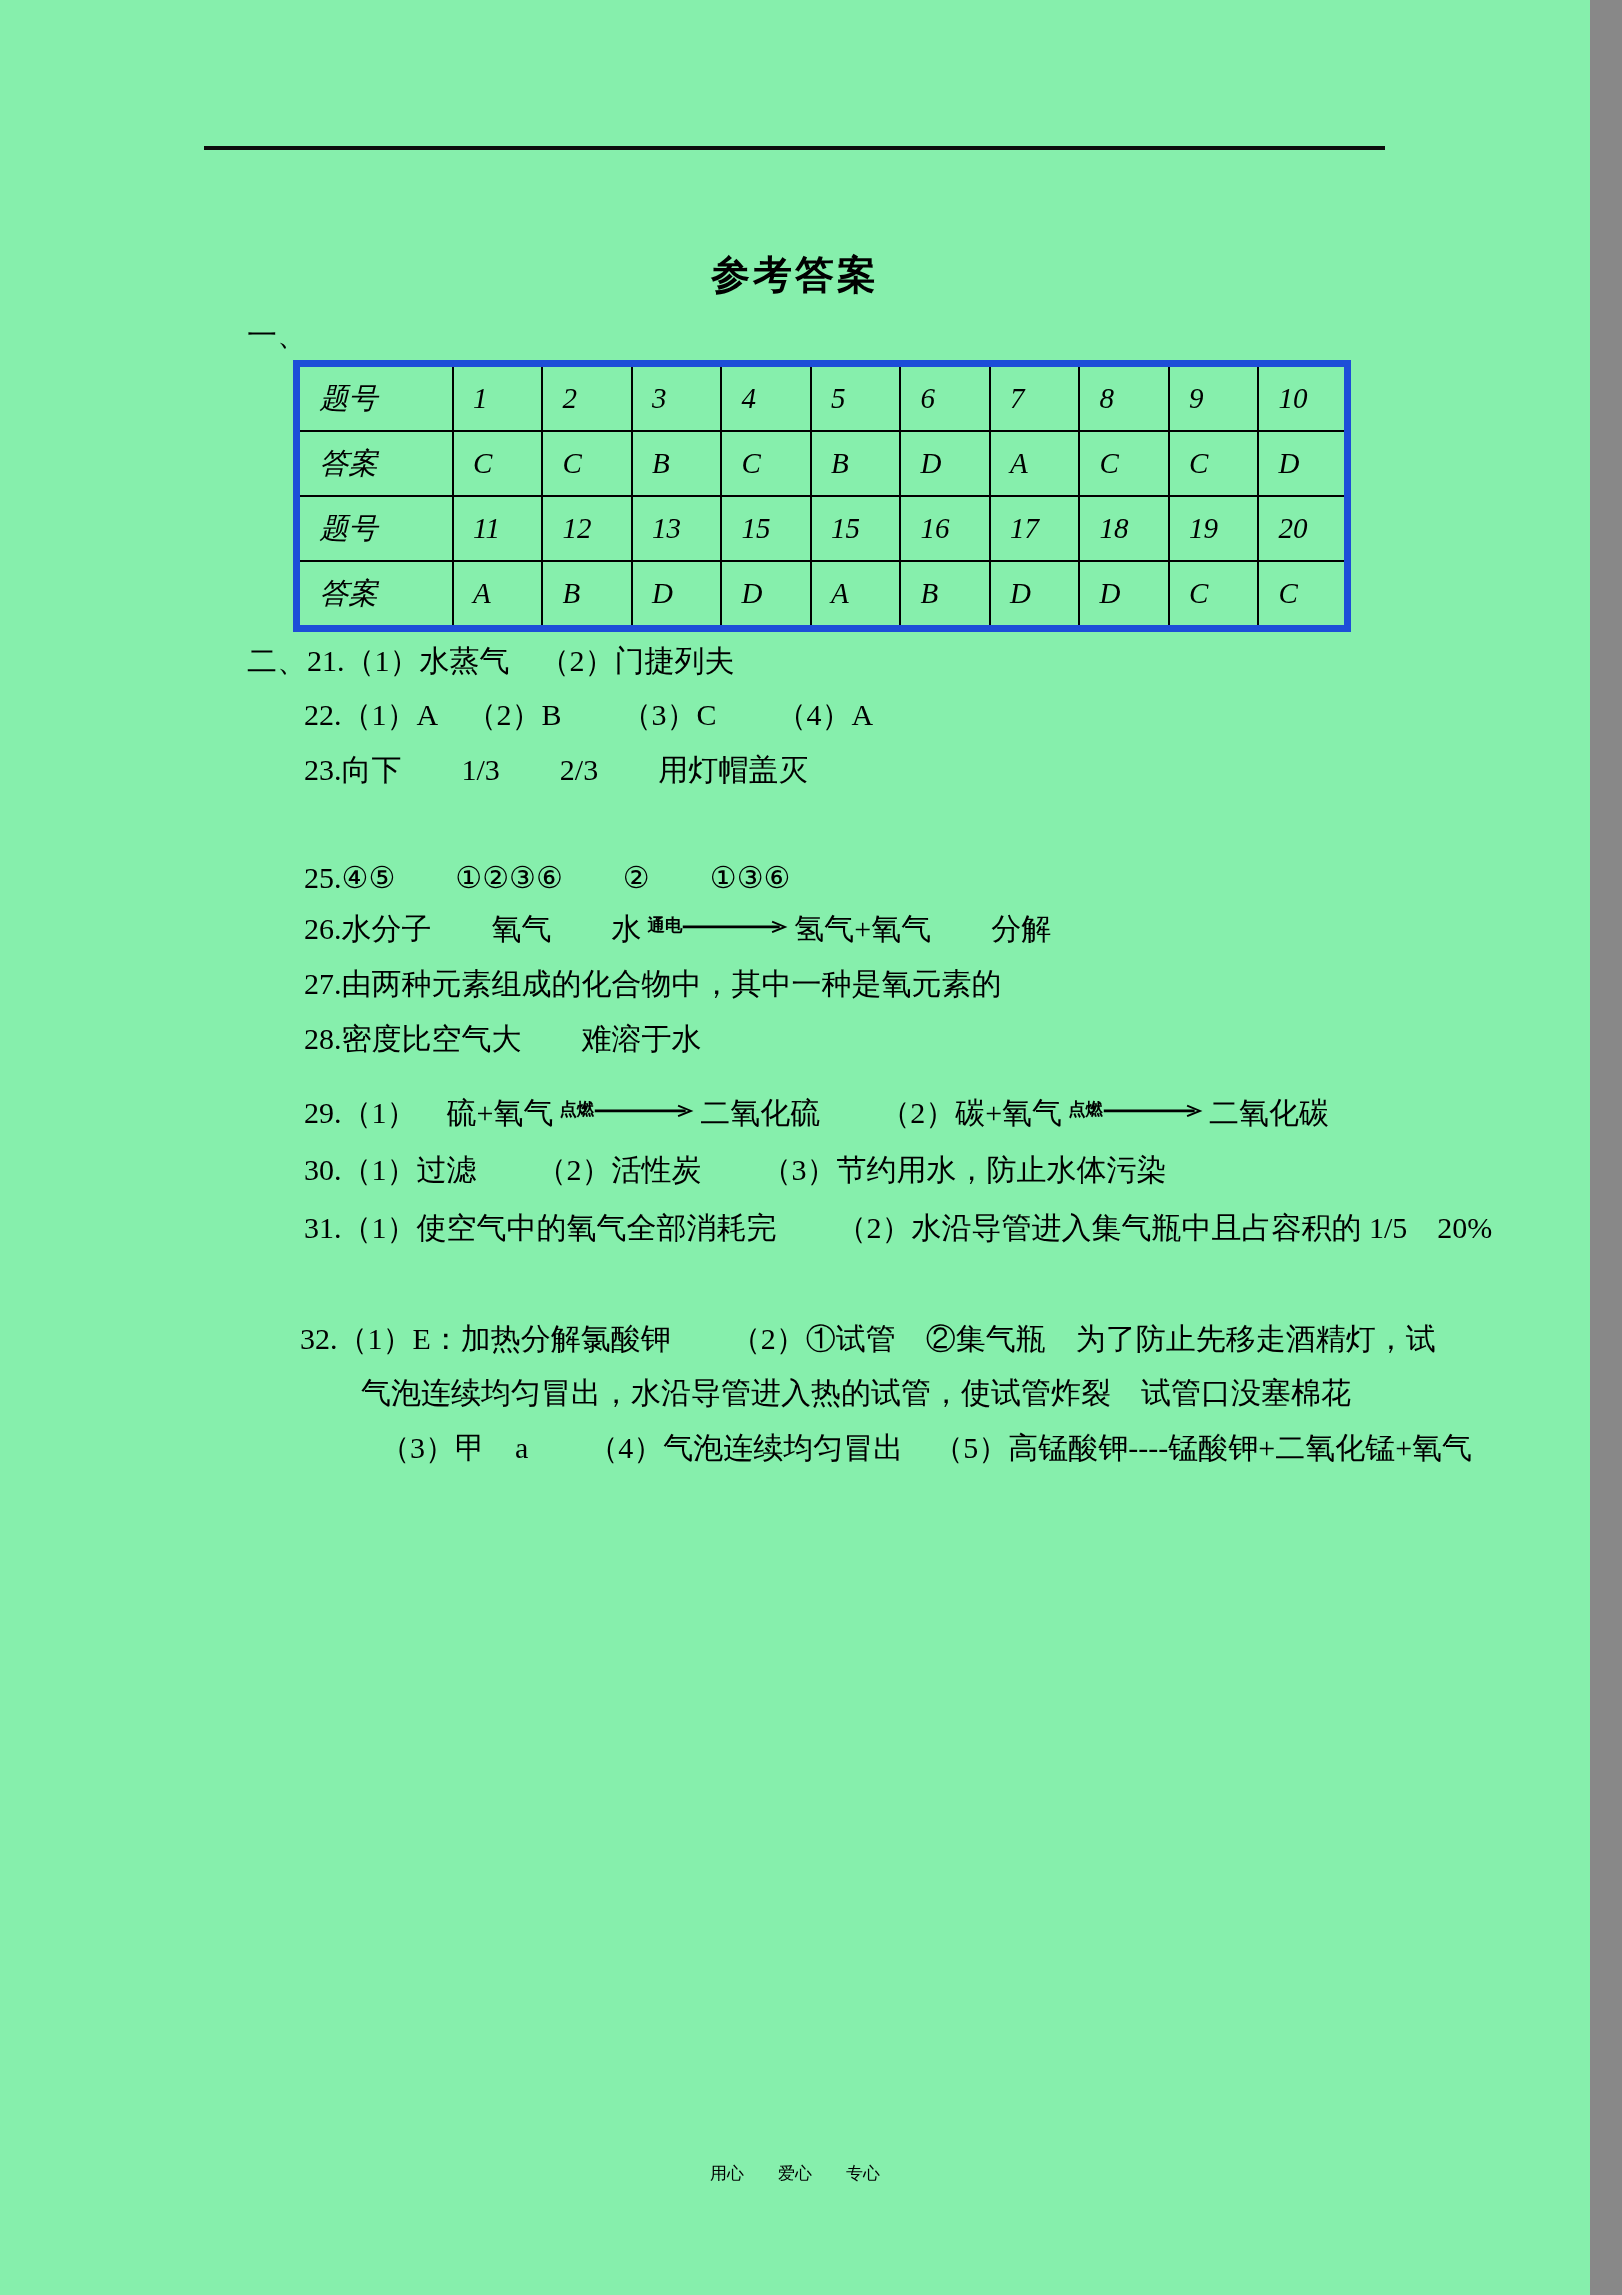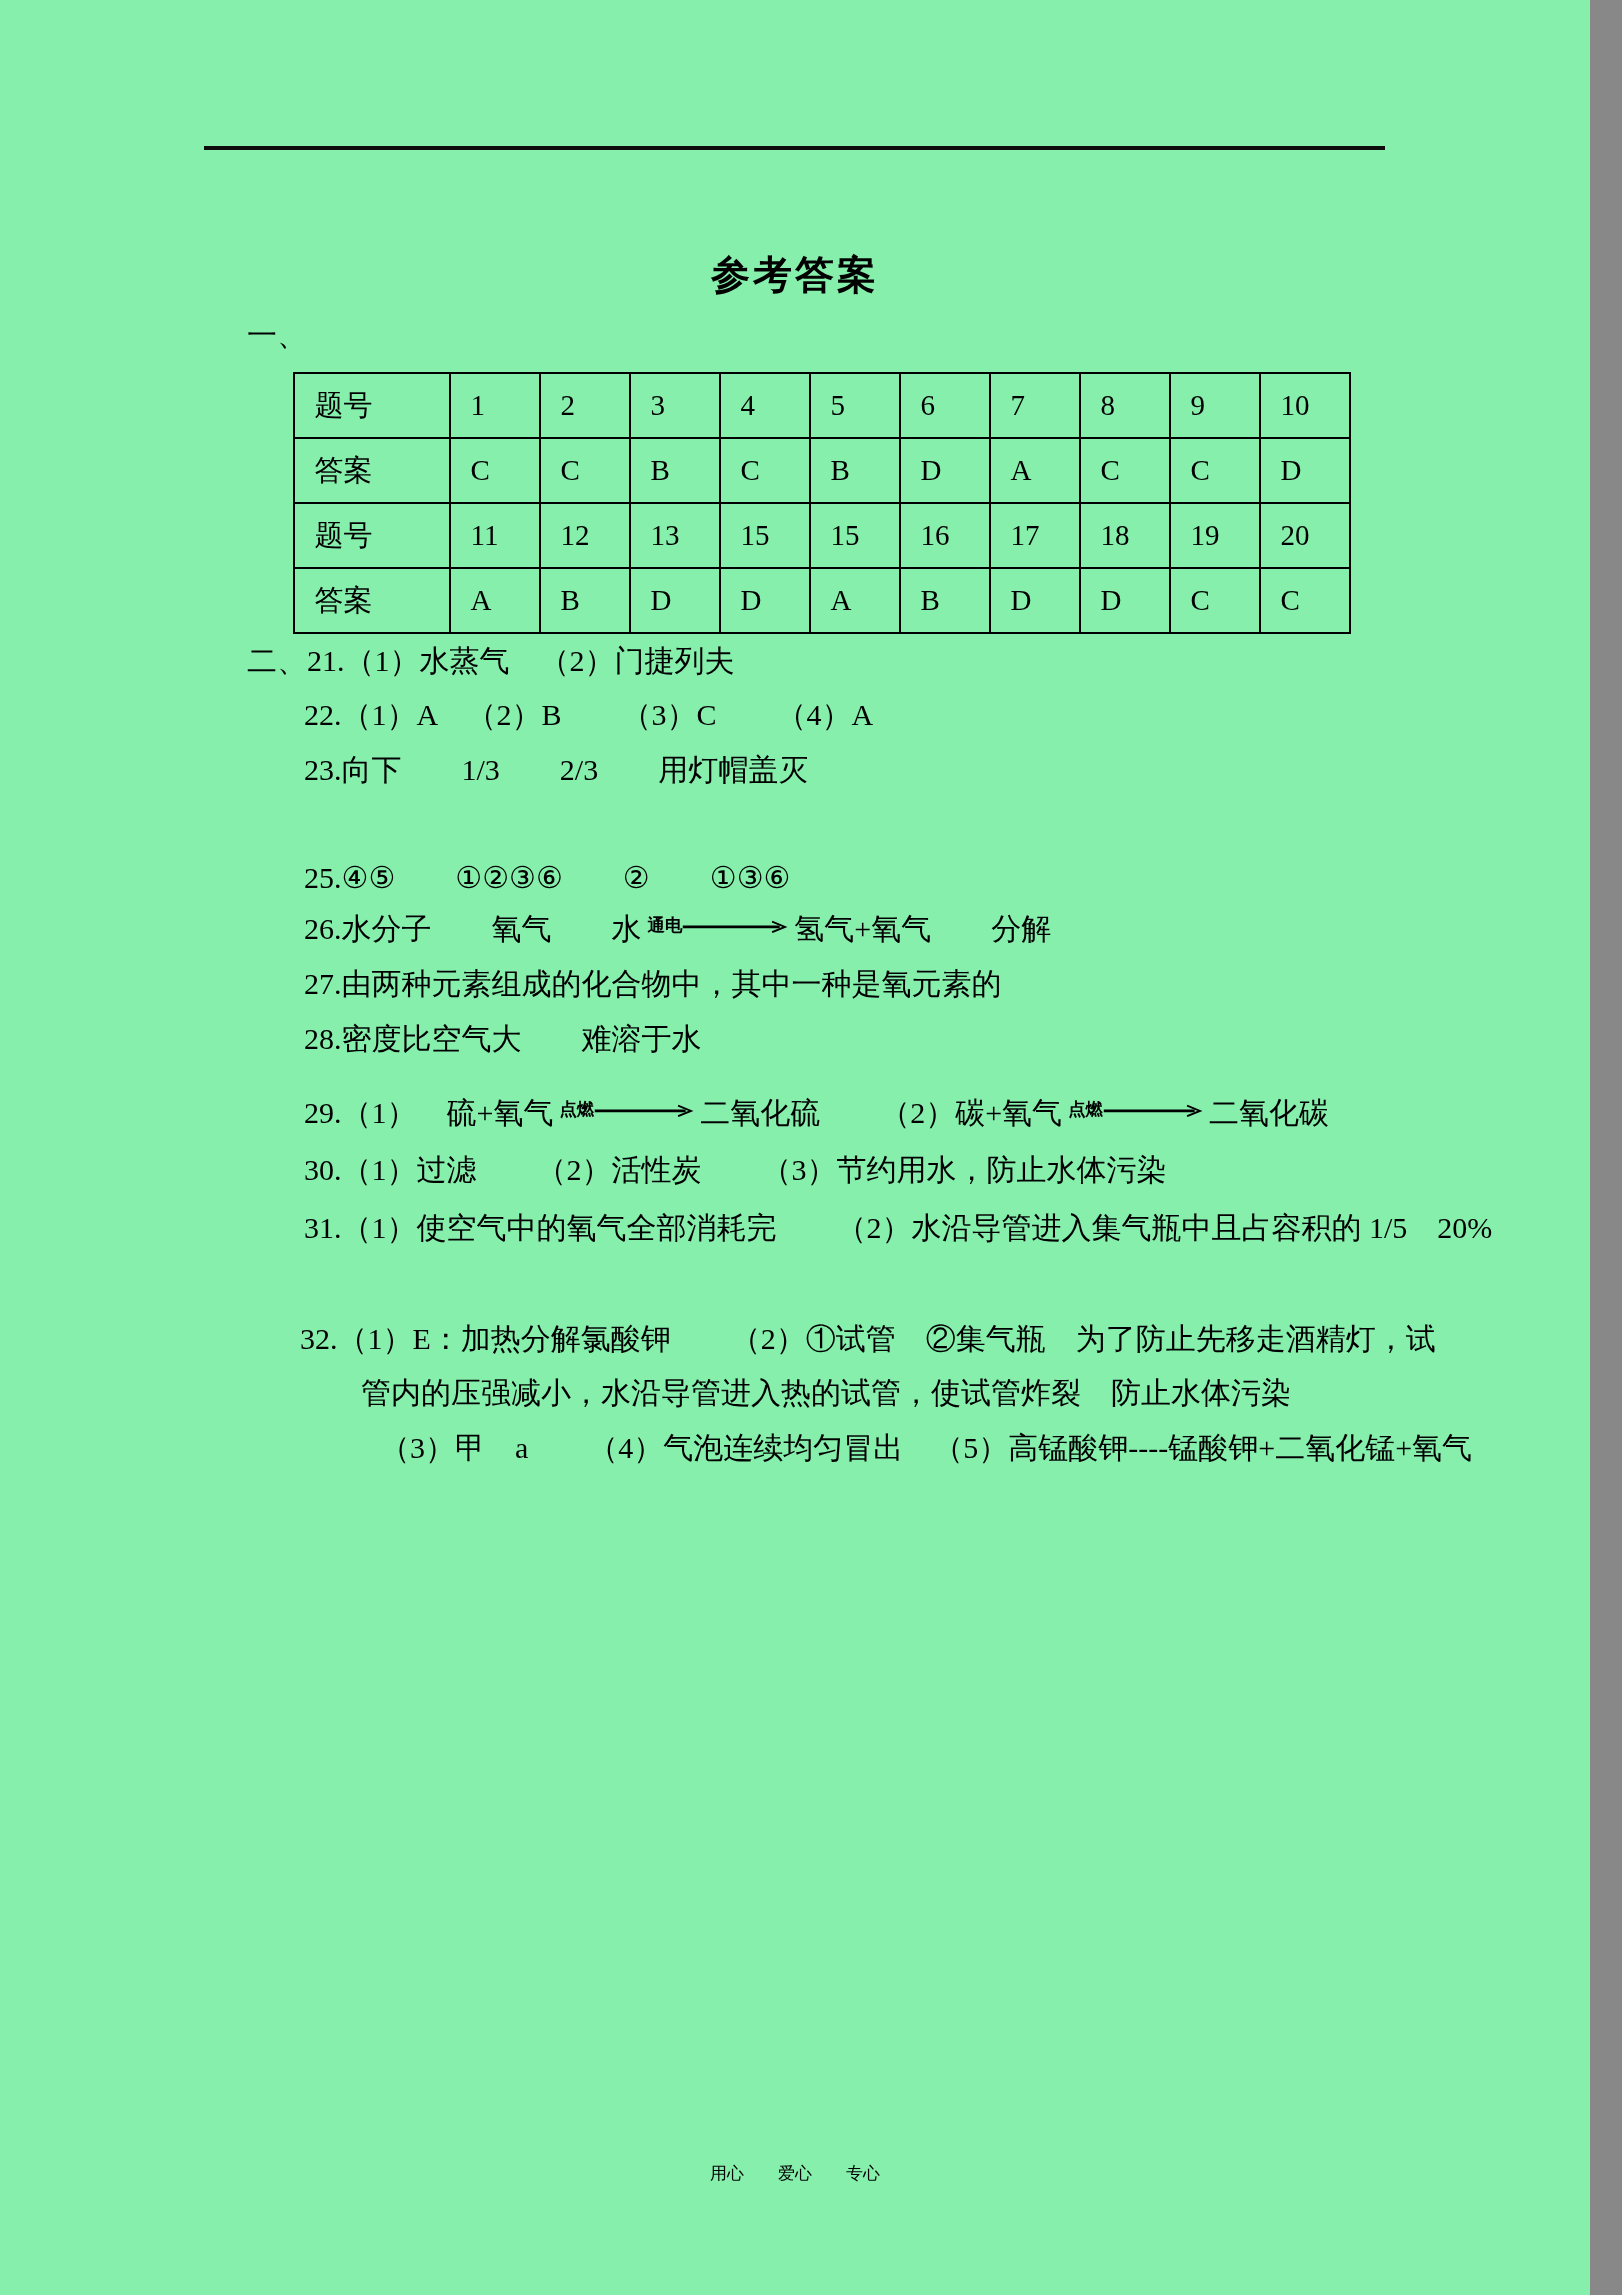--- a/index.html
+++ b/index.html
@@ -29,25 +29,26 @@
     line-height: 1.1;
   }
   .section-label {
     position: absolute;
     left: 247px; top: 320px;
     font-size: 30px;
     line-height: 1;
   }
   .answer-table {
     position: absolute;
-    left: 293px; top: 372px;
+    left: 293px; top: 360px;
     width: 1058px;
     border-collapse: collapse;
     table-layout: fixed;
-    border: 2px solid #1d4ed8;
+    border: 7px solid #1d4ed8;
+    font-style: italic;
   }
   .answer-table td {
     border: 2.3px solid #000;
     height: 63px;
     padding: 0 0 0 19.6px;
     font-size: 29px;
     vertical-align: middle;
     overflow: hidden;
     white-space: nowrap;
   }
@@ -182,19 +183,19 @@
           <path d="M1 9 H121" stroke="#000" stroke-width="3.5" fill="none"></path>
           <path d="M111 2 L128 9 L111 16" stroke="#000" stroke-width="2.5" fill="none"></path>
         </svg></span><span>二氧化硫　　（2）碳+氧气</span><span class="rxn"><span class="rxn-cond">点燃</span><svg width="100" height="13" viewBox="0 0 132 17">
           <path d="M1 9 H121" stroke="#000" stroke-width="3.5" fill="none"></path>
           <path d="M111 2 L128 9 L111 16" stroke="#000" stroke-width="2.5" fill="none"></path>
         </svg></span><span>二氧化碳</span></div>
 
   <div class="line" style="left:304px; top:1153px">30.（1）过滤　　（2）活性炭　　（3）节约用水，防止水体污染</div>
   <div class="line" style="left:304px; top:1211px">31.（1）使空气中的氧气全部消耗完　　（2）水沿导管进入集气瓶中且占容积的 1/5　20%</div>
   <div class="line" style="left:300px; top:1322px">32.（1）E：加热分解氯酸钾　　（2）①试管　②集气瓶　为了防止先移走酒精灯，试</div>
-  <div class="line" style="left:361px; top:1376px">管内的压强减小，水沿导管进入热的试管，使试管炸裂　防止水体污染</div>
+  <div class="line" style="left:361px; top:1376px">气泡连续均匀冒出，水沿导管进入热的试管，使试管炸裂　试管口没塞棉花</div>
   <div class="line" style="left:380px; top:1431px">（3）甲　a　　（4）气泡连续均匀冒出　（5）高锰酸钾----锰酸钾+二氧化锰+氧气</div>
 
   <div class="footer-motto">用心　　爱心　　专心</div>
 
 </div>
 
 
 </body></html>

